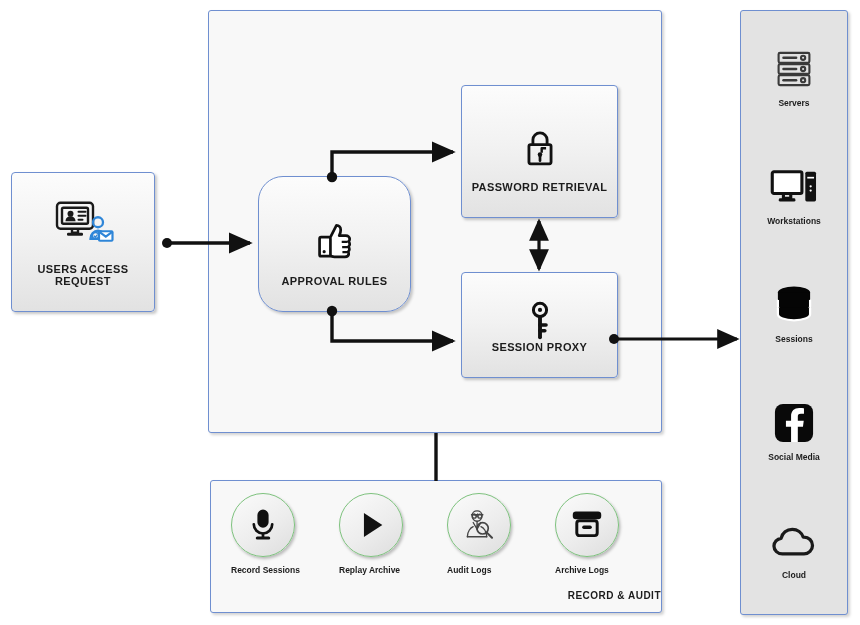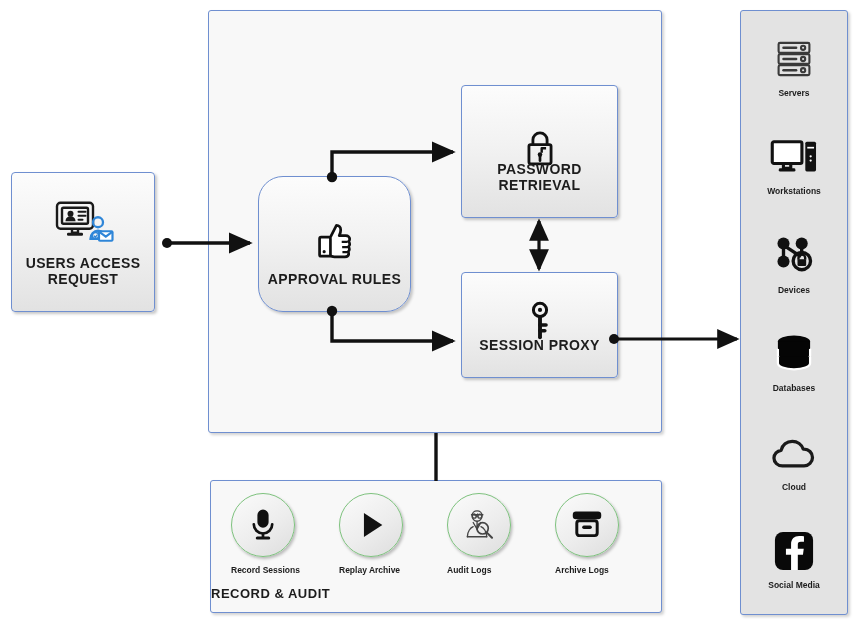--- a/index.html
+++ b/index.html
@@ -44,21 +44,21 @@
   }
 
   .node-icon {
     display: flex;
     align-items: center;
     justify-content: center;
     margin-bottom: 4px;
   }
 
   .node-label {
-    font-size: 14px;
+    font-size: 11px;
     font-weight: bold;
     letter-spacing: 0.4px;
     color: #1c1c1c;
     text-align: center;
     text-transform: uppercase;
   }
 
   
   #main-zone {
     left: 208px;
@@ -129,22 +129,22 @@
     margin-top: 8px;
     font-size: 8.5px;
     font-weight: bold;
     color: #1c1c1c;
     white-space: nowrap;
   }
   #audit-title {
     position: absolute;
     left: 0; right: 0;
     bottom: 11px;
-    text-align: left;
-    font-size: 13px;
+    text-align: right;
+    font-size: 10px;
     font-weight: bold;
     letter-spacing: 0.5px;
     color: #1c1c1c;
   }
 
   
   #assets-panel {
     left: 740px;
     top: 10px;
     width: 108px;
@@ -342,67 +342,51 @@
           <rect x="6.2" y="21" width="11.8" height="2.3" rx="1" fill="#111"></rect>
           <rect x="25" y="2.2" width="7.6" height="21" rx="1.1" fill="#111"></rect>
           <line x1="26.4" y1="6.4" x2="31.2" y2="6.4" stroke="#fff" stroke-width="1.2"></line>
           <circle cx="28.8" cy="12.5" r="0.8" fill="#fff"></circle>
           <circle cx="28.8" cy="15.5" r="0.8" fill="#fff"></circle>
         </svg>
       </div>
       <div class="asset-label">Workstations</div>
     </div>
 
-    <div class="asset-item">
-      <div class="asset-icon">
-        <svg width="46" height="42" viewBox="0 0 32 30" fill="none">
-          <line x1="8.5" y1="7" x2="8.5" y2="18" stroke="#111" stroke-width="2.4"></line>
-          <line x1="9.5" y1="8" x2="21" y2="15.5" stroke="#111" stroke-width="2.4"></line>
-          <line x1="21.5" y1="7.5" x2="21.5" y2="13" stroke="#111" stroke-width="2.4"></line>
-          <circle cx="8.5" cy="6" r="4.3" fill="#111"></circle>
-          <circle cx="21.5" cy="6" r="4.3" fill="#111"></circle>
-          <circle cx="8.5" cy="19" r="4.3" fill="#111"></circle>
-          <circle cx="21.6" cy="18.6" r="6.2" fill="none" stroke="#111" stroke-width="2.4"></circle>
-          <path d="M19.2 17.6v-1.3a2.4 2.4 0 0 1 4.8 0v1.3" fill="none" stroke="#111" stroke-width="1.7"></path>
-          <rect x="18.5" y="17.4" width="6.2" height="4.8" rx="0.9" fill="#111"></rect>
-        </svg>
-      </div>
-      <div class="asset-label">Devices</div>
-    </div>
 
 
     <div class="asset-item">
       <div class="asset-icon">
         <svg width="44" height="42" viewBox="0 0 30 30">
           <ellipse cx="15" cy="6" rx="11.5" ry="4.3" fill="#050505"></ellipse>
           <path d="M3.5 6v4.6c0 2.4 5.1 4.3 11.5 4.3s11.5-1.9 11.5-4.3V6" fill="#050505"></path>
           <path d="M3.5 11.5v4.6c0 2.4 5.1 4.3 11.5 4.3s11.5-1.9 11.5-4.3v-4.6" fill="#050505" stroke="#fff" stroke-width="1.6"></path>
           <path d="M3.5 17v4.6c0 2.4 5.1 4.3 11.5 4.3s11.5-1.9 11.5-4.3V17" fill="#050505" stroke="#fff" stroke-width="1.6"></path>
         </svg>
       </div>
-      <div class="asset-label">Databases</div>
-    </div>
-
-    <div class="asset-item">
-      <div class="asset-icon">
-        <svg width="48" height="38" viewBox="0 0 34 26" fill="none" stroke="#1a1a1a" stroke-width="2.3" stroke-linejoin="round">
-          <path d="M8.8 22.2c-3.4 0-6-2.5-6-5.6 0-2.9 2.2-5.2 5.1-5.5.7-3.7 4-6.4 7.9-6.4 3.6 0 6.7 2.3 7.7 5.5h.6c3.3 0 6 2.6 6 5.9s-2.7 6.1-6 6.1z"></path>
-        </svg>
-      </div>
-      <div class="asset-label">Cloud</div>
+      <div class="asset-label">Sessions</div>
     </div>
 
     <div class="asset-item">
       <div class="asset-icon">
         <svg width="44" height="44" viewBox="0 0 30 30">
           <rect x="2" y="2" width="26" height="26" rx="5.5" fill="#090909"></rect>
           <path d="M17.6 28V17.6h3.5l.55-4.2h-4.05v-2.6c0-1.2.35-2.05 2.1-2.05h2.1V4.95c-.4-.05-1.75-.17-3.3-.17-3.25 0-5.5 1.98-5.5 5.63v3h-3.5v4.2h3.5V28z" fill="#ffffff"></path>
         </svg>
       </div>
       <div class="asset-label">Social Media</div>
+    </div>
+
+    <div class="asset-item">
+      <div class="asset-icon">
+        <svg width="48" height="38" viewBox="0 0 34 26" fill="none" stroke="#1a1a1a" stroke-width="2.3" stroke-linejoin="round">
+          <path d="M8.8 22.2c-3.4 0-6-2.5-6-5.6 0-2.9 2.2-5.2 5.1-5.5.7-3.7 4-6.4 7.9-6.4 3.6 0 6.7 2.3 7.7 5.5h.6c3.3 0 6 2.6 6 5.9s-2.7 6.1-6 6.1z"></path>
+        </svg>
+      </div>
+      <div class="asset-label">Cloud</div>
     </div>
 
   </div>
 
   <svg id="connectors">
     <defs>
       <marker id="arrowhead" markerWidth="7" markerHeight="7" refX="6.2" refY="3.5" orient="auto" markerUnits="strokeWidth">
         <polygon points="0,0.4 7,3.5 0,6.6" fill="#111111"></polygon>
       </marker>
       <marker id="arrowhead-start" markerWidth="7" markerHeight="7" refX="0.8" refY="3.5" orient="auto" markerUnits="strokeWidth">

